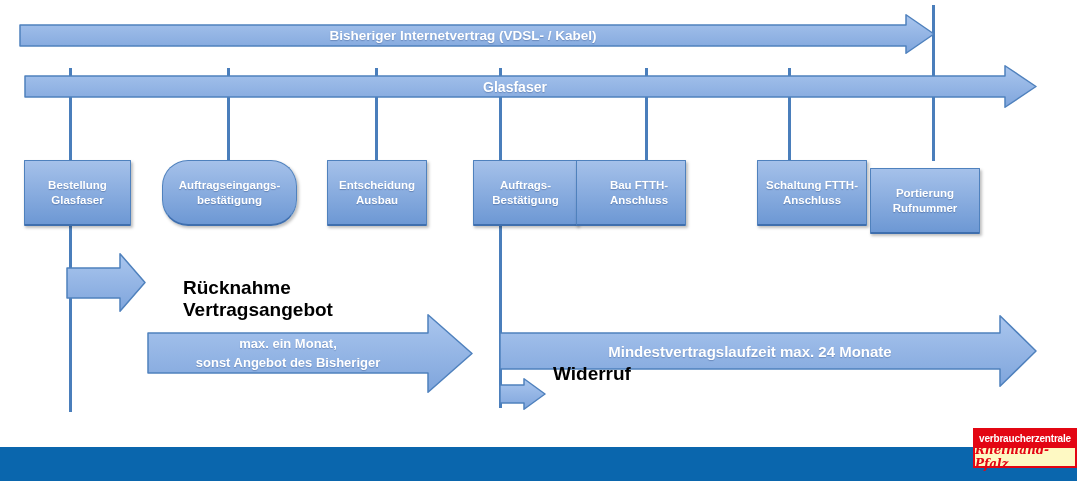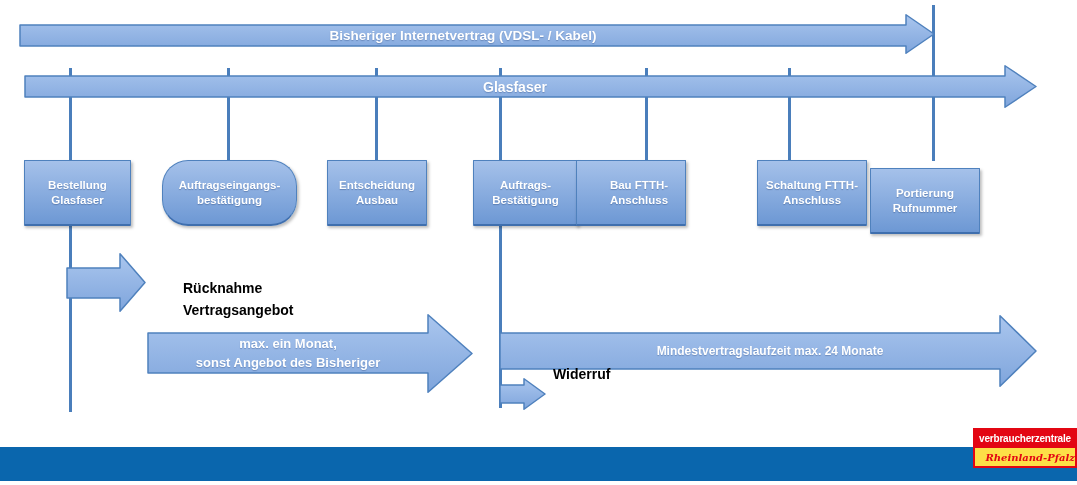--- a/index.html
+++ b/index.html
@@ -18,35 +18,35 @@
     position:absolute;top:160px;height:66px;z-index:3;box-sizing:border-box;
     border:1px solid var(--box-border,#4f81bd);border-bottom:2px solid #3f6fae;
     background:linear-gradient(to bottom,var(--box-fill-top,#a5c1ea),var(--box-fill-bottom,#6d98d4));
     display:flex;align-items:center;justify-content:center;
     color:#fff;font-weight:bold;font-size:11.5px;line-height:15px;text-align:center;
     white-space:pre-line;border-radius:1px;
     box-shadow:1.5px 2px 3px rgba(0,0,0,.25);
     text-shadow:0 1px 1px rgba(40,70,120,.4);
   }
   .black-note{
-    position:absolute;z-index:4;color:#000;font-weight:bold;font-size:14px;
+    position:absolute;z-index:4;color:#000;font-weight:bold;font-size:19px;
     line-height:22px;white-space:pre-line;
   }
   .footer-bar{position:absolute;left:0;top:447px;width:1077px;height:34px;
     background:var(--footer-bar,#0a66ad);z-index:0;}
   .logo{position:absolute;left:973px;top:428px;width:104px;z-index:5;background:#fff;}
   .logo-red{
     height:20px;background:var(--logo-red,#e30613);color:#fff;font-weight:bold;
     font-size:10px;letter-spacing:-0.2px;display:flex;align-items:center;justify-content:center;
   }
   .logo-white{
-    height:18px;background:#fde047;border:2px solid var(--logo-red,#e30613);border-top:none;
-    display:flex;align-items:center;justify-content:flex-end;
+    height:18px;background:#fef9c3;border:2px solid var(--logo-red,#e30613);border-top:none;
+    display:flex;align-items:center;justify-content:flex-start;
     color:var(--logo-red,#e30613);font-family:"DejaVu Serif",serif;
-    font-style:italic;font-weight:bold;font-size:10px;
+    font-style:italic;font-weight:bold;font-size:12px;
   }
 </style>
 </head>
 <body>
 
 <div class="stage">
 
   <div class="vline" style="left:69px;top:68px;height:344px;"></div>
   <div class="vline" style="left:227px;top:68px;height:93px;"></div>
   <div class="vline" style="left:375px;top:68px;height:93px;"></div>
@@ -118,21 +118,21 @@
 
   <svg class="arrow" style="left:500px;top:315px;" width="537" height="72" viewBox="0 0 537 72">
     <defs>
         <linearGradient id="gA5" x1="0" y1="0" x2="0" y2="1">
       <stop offset="0" style="stop-color:var(--arrow-fill-top,#aac6ee)"></stop>
       <stop offset="1" style="stop-color:var(--arrow-fill-bottom,#7fa5dc)"></stop>
     </linearGradient>
       </defs>
     <polygon points="0,18 500,18 500,0.75 536,36 500,71.25 500,54 0,54" fill="url(#gA5)" stroke="var(--arrow-border,#4f81bd)" stroke-width="1.5" stroke-linejoin="round"></polygon>
   </svg>
-  <div class="arrow-label" style="left:500px;top:333px;width:500px;height:36px;font-size:12px;padding-left:20px;">Mindestvertragslaufzeit max. 24 Monate</div>
+  <div class="arrow-label" style="left:500px;top:333px;width:500px;height:36px;font-size:15px;">Mindestvertragslaufzeit max. 24 Monate</div>
 
   <svg class="arrow" style="left:500px;top:378px;" width="46" height="32" viewBox="0 0 46 32">
     <defs>
         <linearGradient id="gA6" x1="0" y1="0" x2="0" y2="1">
       <stop offset="0" style="stop-color:var(--arrow-fill-top,#aac6ee)"></stop>
       <stop offset="1" style="stop-color:var(--arrow-fill-bottom,#7fa5dc)"></stop>
     </linearGradient>
       </defs>
     <polygon points="0,7 24,7 24,0.75 45,16 24,31.25 24,25 0,25" fill="url(#gA6)" stroke="var(--arrow-border,#4f81bd)" stroke-width="1.5" stroke-linejoin="round"></polygon>
   </svg>

